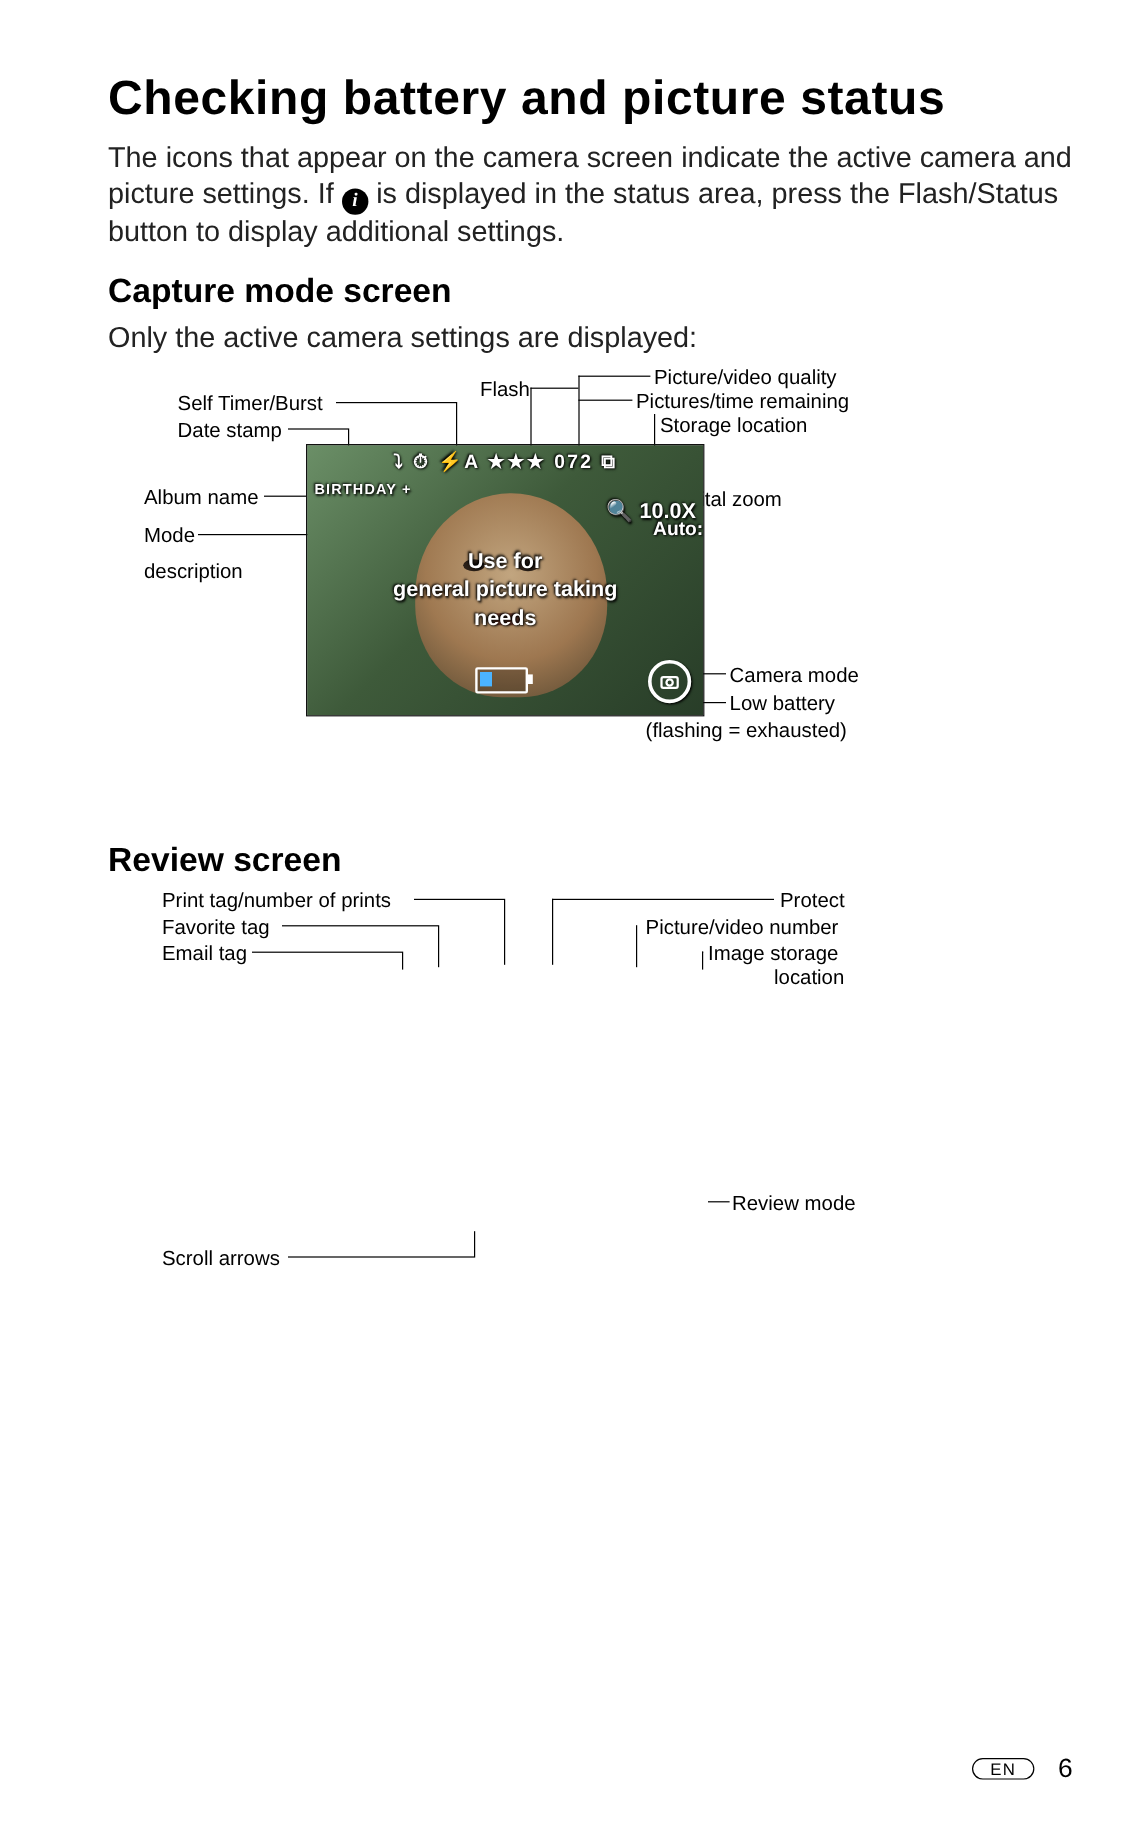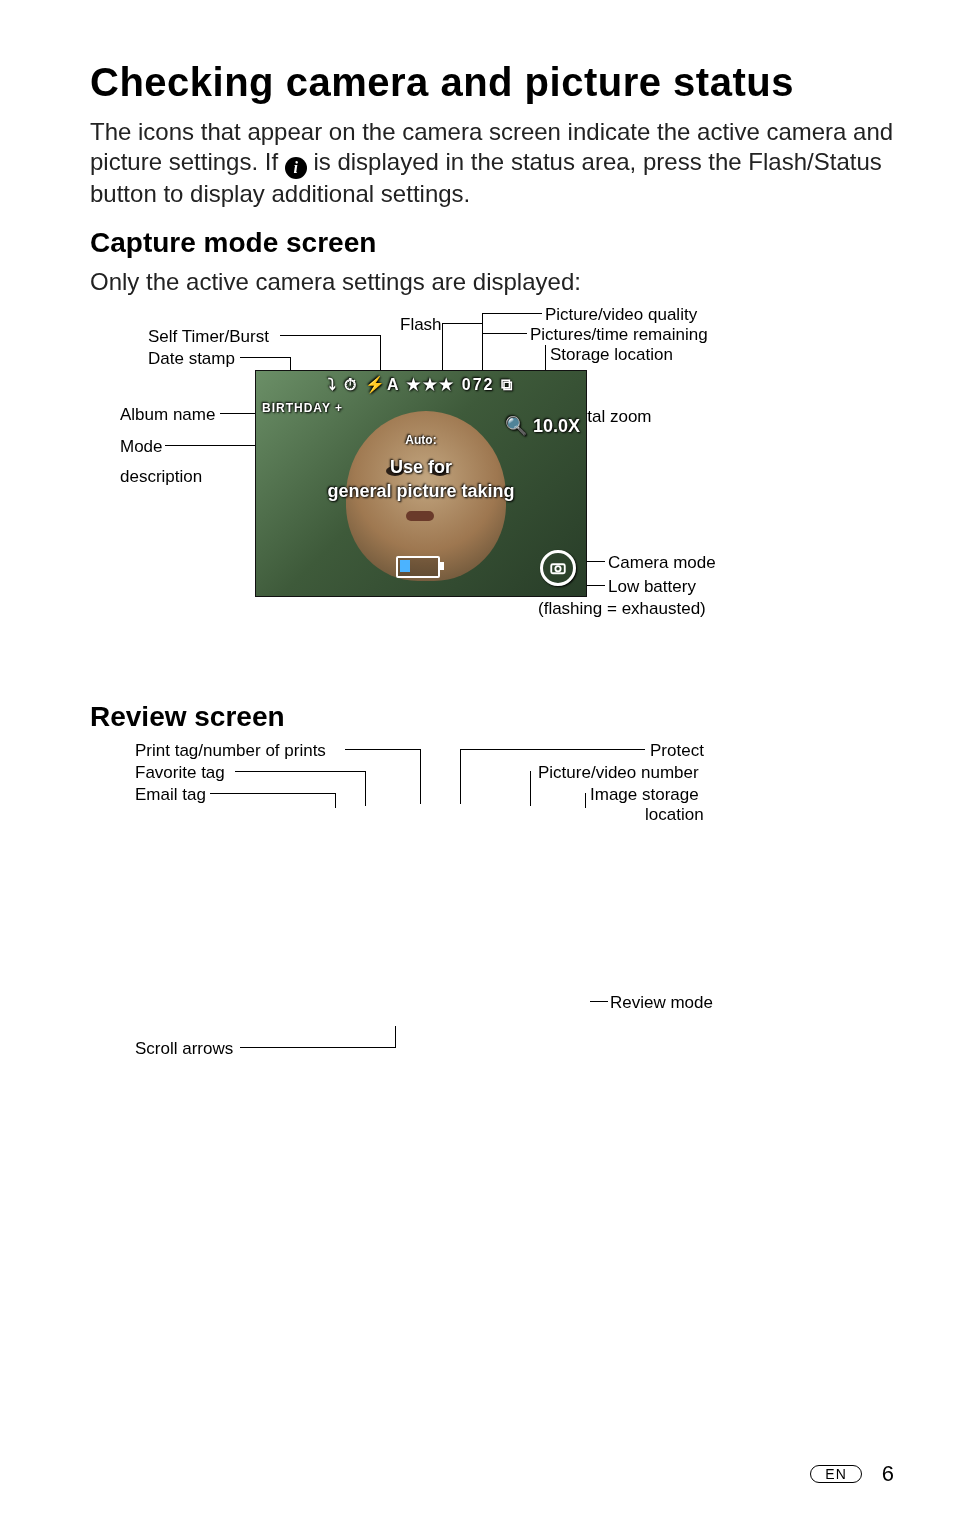--- a/index.html
+++ b/index.html
@@ -159,21 +159,21 @@
     letter-spacing:1px;
     font-weight:500;
   }
 </style>
 </head>
 <body>
 
 <div class="page">
 
 
-  <h1 class="title">Checking camera and picture status</h1>
+  <h1 class="title">Checking battery and picture status</h1>
 
   <p class="body">
     <span>The icons that appear on the camera screen indicate the active camera and picture settings. If </span>
     <span class="info-icon">i</span>
     <span> is displayed in the status area, press the Flash/Status button to display additional settings.</span>
   </p>
 
   <h2 class="sub">Capture mode screen</h2>
   <p class="body">Only the active camera settings are displayed:</p>
 
@@ -225,23 +225,24 @@
       <div class="osd" style="left:6px; top:30px; font-size:12px; letter-spacing:1px;">
         <span>BIRTHDAY</span>
         <span style="color:#fff;">+</span>
       </div>
 
       <div class="osd" style="right:6px; top:44px; font-size:18px;margin-left:48px;">
         <span>🔍</span>
         <span>10.0X</span>
       </div>
 
-      <div class="osd" style="left:0; right:0; top:62px; text-align:center; font-size:12px;">Auto:</div>
+      <div class="osd" style="left:0; right:0; top:62px; text-align:right; font-size:16px;">Auto:</div>
       <div class="osd" style="left:0; right:0; top:86px; text-align:center; font-size:18px;">Use for</div>
       <div class="osd" style="left:0; right:0; top:110px; text-align:center; font-size:18px;">general picture taking</div>
+      <div class="osd" style="left:0; right:0; top:134px; text-align:center; font-size:18px;">needs</div>
 
       <div class="battery-icon" style="left:140px; top:185px;">
           <div class="battery-fill"></div>
         </div>
 
       <div class="mode-circle" style="right:10px; bottom:10px;">
         <svg viewBox="0 0 24 24" fill="none" stroke="#fff" stroke-width="2.5">
             <rect x="3" y="7" width="18" height="12" rx="2"></rect>
             <circle cx="12" cy="13" r="3.5"></circle>
           </svg>

